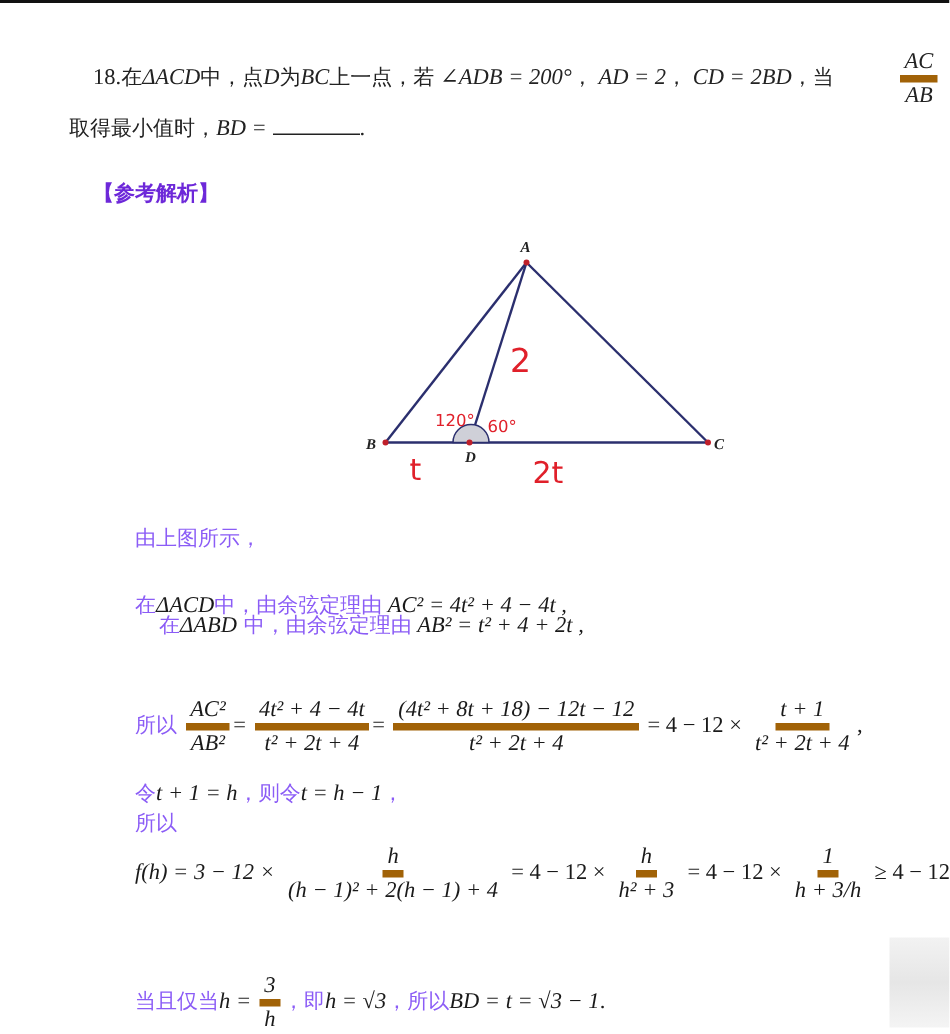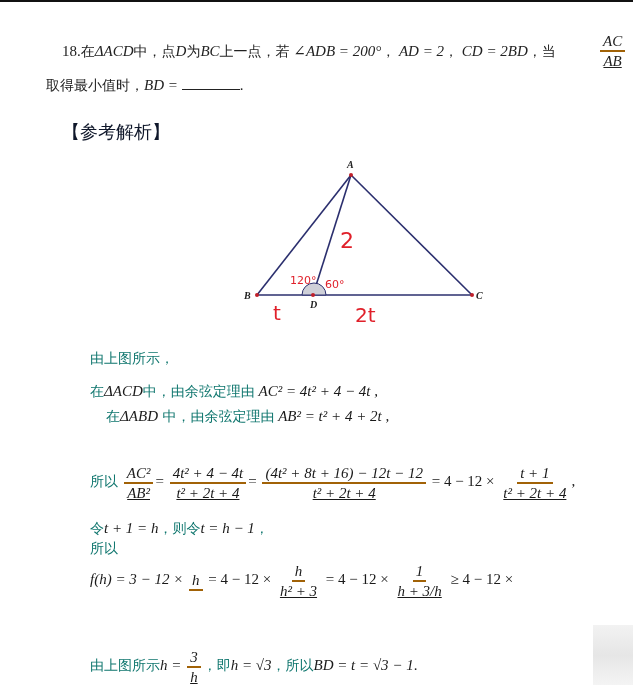--- a/index.html
+++ b/index.html
@@ -2,26 +2,26 @@
 <html><head>
 <meta charset="utf-8">
 <style>
   html, body { margin:0; padding:0; background:#fff; }
   body { width:633px; height:689px; position:relative; overflow:hidden;
          font-family:"Liberation Serif","DejaVu Serif",serif; color:#1a1a1a; }
   .topbar { position:absolute; left:0; top:0; width:633px; height:2px; background:#111; }
   .abs { position:absolute; white-space:nowrap; }
   .q { font-size:15px; color:#222; }
   .i { font-style:italic; }
-  .red { color:#0f766e; }
-  .hdr { font-size:18px; font-weight:normal; color:#0f172a; font-family:"DejaVu Sans",sans-serif; }
+  .red { color:#8b5cf6; }
+  .hdr { font-size:14px; font-weight:bold; color:#6d28d9; font-family:"DejaVu Sans",sans-serif; }
   .cn { font-family:"DejaVu Sans",sans-serif; font-size:14px; }
   .frac { display:inline-flex; flex-direction:column; align-items:center; vertical-align:middle; margin:0 2px; }
-  .frac .n { border-bottom:2px solid #a16207; padding:0 3px; line-height:18px; }
-  .frac .d { padding:0 3px; line-height:18px;text-decoration:underline; }
+  .frac .n { border-bottom:5px solid #a16207; padding:0 3px; line-height:18px; }
+  .frac .d { padding:0 3px; line-height:18px; }
   .m { font-size:15px; color:#1a1a1a; }
   .blank { display:inline-block; width:58px; border-bottom:1px solid #222; height:12px; vertical-align:baseline; }
   .pix { position:absolute; right:0; width:40px; }
 </style>
 </head>
 <body>
 
 <div class="topbar"></div>
 
 <div class="abs q" style="left:62px;top:42px;">
@@ -66,71 +66,72 @@
   <g font-family="DejaVu Sans, sans-serif" fill="#e0202a">
     <text x="100" y="88" font-size="22">2</text>
     <text x="50" y="124" font-size="11">120°</text>
     <text x="85" y="128" font-size="11">60°</text>
     <text x="33" y="160" font-size="20">t</text>
     <text x="115" y="162" font-size="20">2t</text>
   </g>
 </svg>
 
 <div class="abs cn red" style="left:90px;top:350px;">由上图所示，</div>
-<div class="abs m" style="left:90px;top:383px;">
+<div class="abs m" style="left:90px;top:395px;">
   <span class="cn red">在</span><span class="i">ΔACD</span><span class="cn red">中，由余弦定理由</span>
   <span class="i">AC² = 4t² + 4 − 4t ,</span>
 </div>
 <div class="abs m" style="left:90px;top:408px;margin-left:16px;">
   <span class="cn red">在</span><span class="i">ΔABD</span><span class="cn red"> 中，由余弦定理由</span>
   <span class="i">AB² = t² + 4 + 2t ,</span>
 </div>
 <div class="abs m" style="left:90px;top:464px;">
   <span class="cn red">所以</span>
   <span class="frac i">
       <span class="n">AC²</span>
       <span class="d">AB²</span>
     </span>=
   <span class="frac i">
       <span class="n">4t² + 4 − 4t</span>
       <span class="d">t² + 2t + 4</span>
     </span>=
   <span class="frac i">
-      <span class="n">(4t² + 8t + 16) − 12t − 12</span>
+      <span class="n">(4t² + 8t + 18) − 12t − 12</span>
       <span class="d">t² + 2t + 4</span>
     </span>
   <span>= 4 − 12 ×</span>
   <span class="frac i">
       <span class="n">t + 1</span>
       <span class="d">t² + 2t + 4</span>
     </span>,
 </div>
 <div class="abs m" style="left:90px;top:520px;text-align:center;">
   <span class="cn red">令</span><span class="i">t + 1 = h</span><span class="cn red">，则令</span><span class="i">t = h − 1</span><span class="cn red">，</span>
 </div>
 <div class="abs cn red" style="left:90px;top:540px;">所以</div>
 <div class="abs m" style="left:90px;top:562px;">
   <span class="i">f(h) = 3 − 12 ×</span>
   <span class="frac i">
       <span class="n">h</span>
+      <span class="d">(h − 1)² + 2(h − 1) + 4</span>
     </span>
   <span>= 4 − 12 ×</span>
   <span class="frac i">
       <span class="n">h</span>
       <span class="d">h² + 3</span>
     </span>
   <span>= 4 − 12 ×</span>
   <span class="frac i">
       <span class="n">1</span>
       <span class="d">h + 3/h</span>
     </span>
   <span>≥ 4 − 12 ×</span>
   
 </div>
 <div class="abs m" style="left:90px;top:648px;">
-  <span class="cn red">由上图所示</span><span class="i">h =</span>
+  <span class="cn red">当且仅当</span><span class="i">h =</span>
   <span class="frac i">
       <span class="n">3</span>
       <span class="d">h</span>
     </span><span class="cn red">，即</span><span class="i">h = √3</span><span class="cn red">，所以</span><span class="i">BD = t = √3 − 1</span><span>.</span>
 </div>
 
 <div class="pix" style="top:625px;height:60px;background:linear-gradient(#f2f2f2,#e6e6e6,#f4f4f4);"></div>
 
 </body></html>

